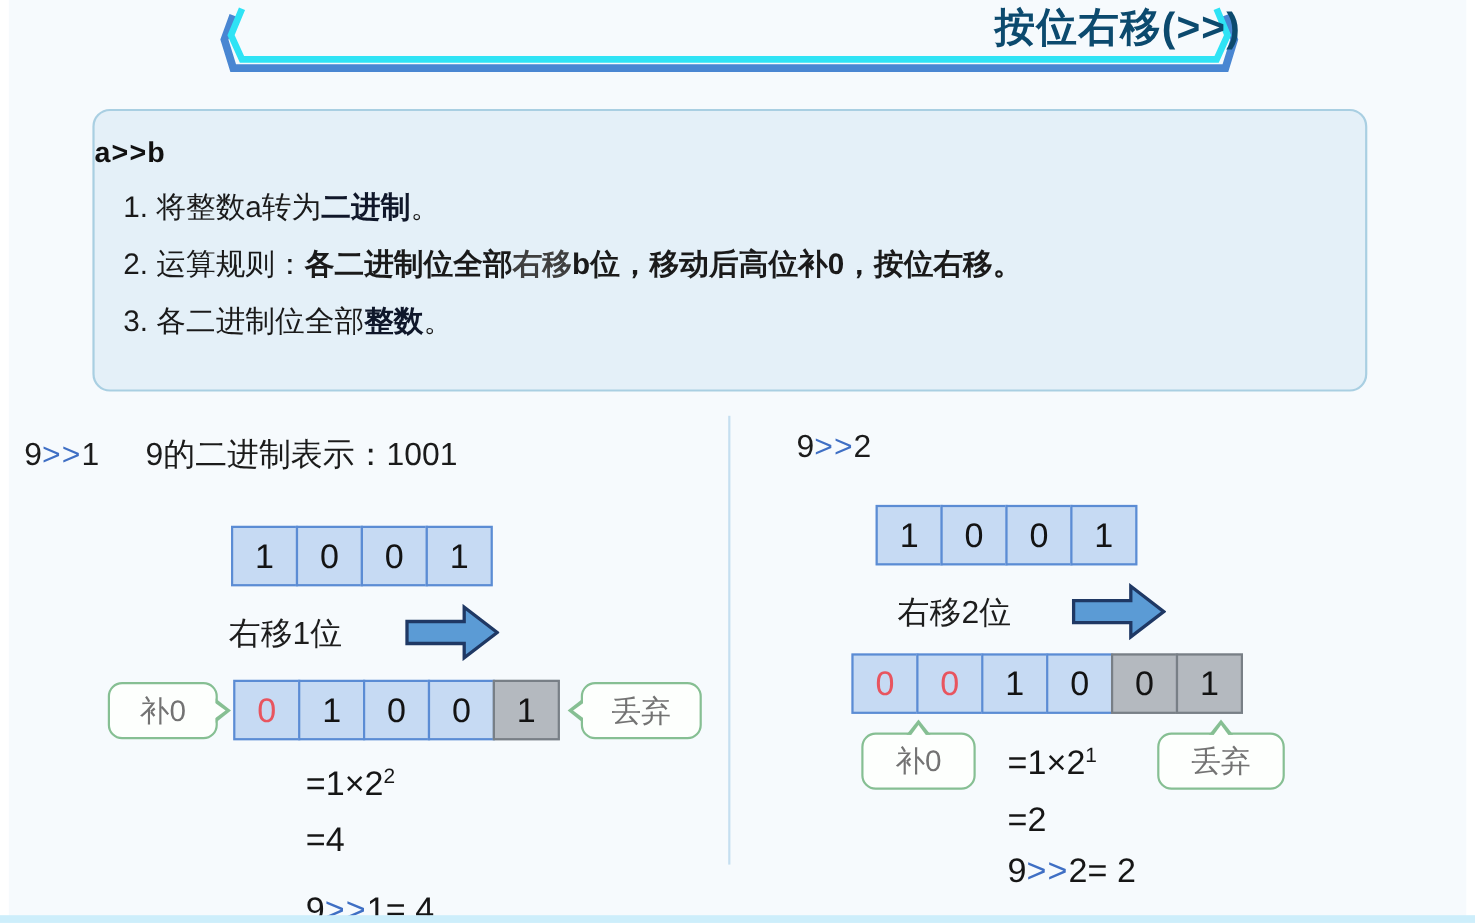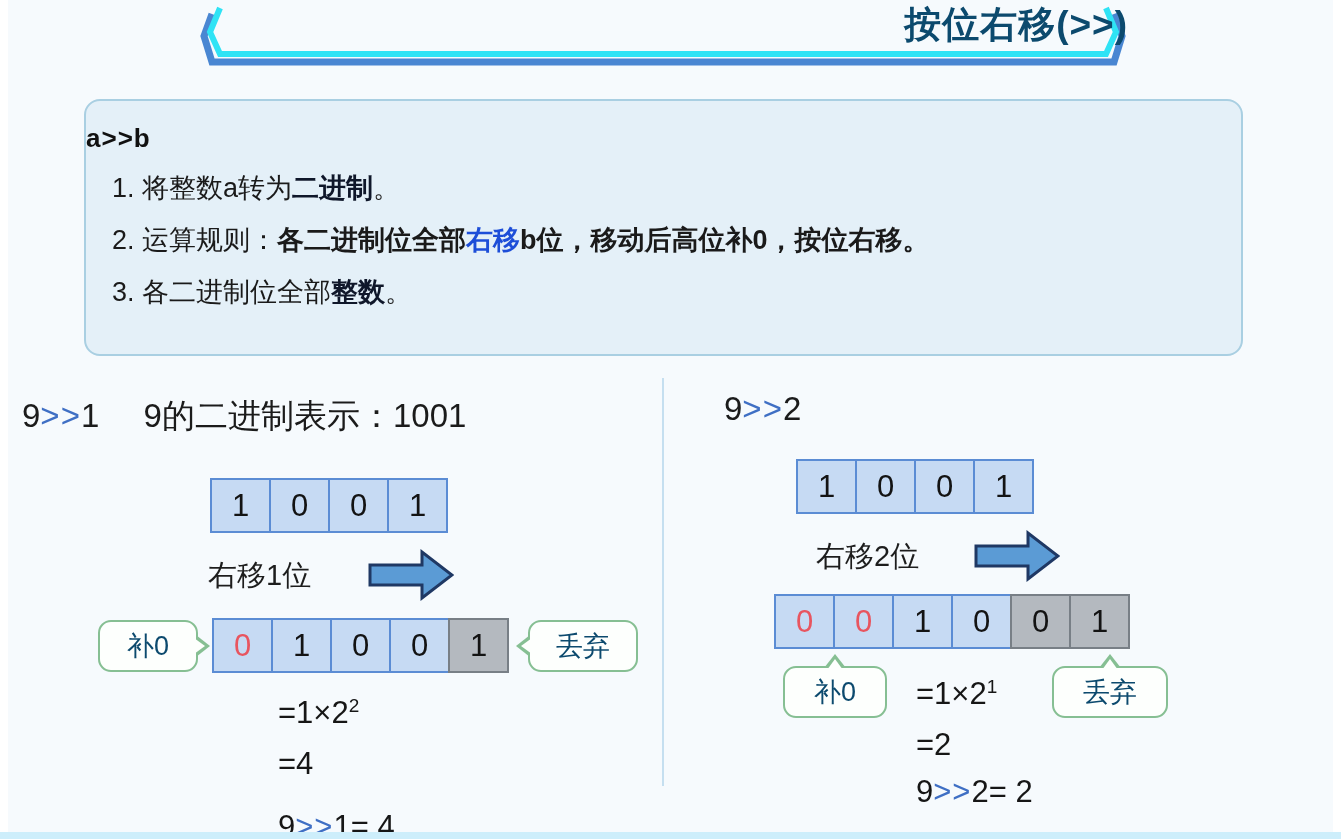--- a/index.html
+++ b/index.html
@@ -82,40 +82,40 @@
     letter-spacing: 1px;
   }
   .rule {
     font-size: 27px;
     color: #1a1a1a;
     margin: 16px 0 0 26px;
     white-space: nowrap;
   }
   .rule .b  { font-weight: bold; }
   .grn { color: #0f172a; font-weight: bold; }
-  .red { color: #1d4ed8; font-weight: bold; }
+  .red { color: #404040; font-weight: bold; }
 
   
   .divider {
     position: absolute;
     left: 662px;
     top: 378px;
     width: 2px;
     height: 408px;
     background: #c5dff0;
   }
 
   
   .panel { position: absolute; }
   .panel-left  { left: 0;    top: 378px; width: 662px; height: 461px; }
   .panel-right { left: 664px; top: 378px; width: 677px; height: 461px; }
 
   .expr-head {
     position: absolute;
-    font-size: 33px;
+    font-size: 29px;
     color: #1b1b1b;
     white-space: nowrap;
   }
   .sh { color: #3f6fc4; font-weight: normal; letter-spacing: 1px; }
 
   
   .bitrow {
     position: absolute;
     display: flex;
   }
@@ -146,21 +146,21 @@
   .arrow { position: absolute; }
 
   
   .callout {
     position: absolute;
     box-sizing: border-box;
     background: #fdfffd;
     border: 2px solid #86bf93;
     border-radius: 13px;
     font-size: 27px;
-    color: #0c4a6e;
+    color: #737373;
     display: flex;
     align-items: center;
     justify-content: center;
     white-space: nowrap;
   }
   .callout .tail {
     position: absolute;
     width: 0; height: 0;
   }
   

